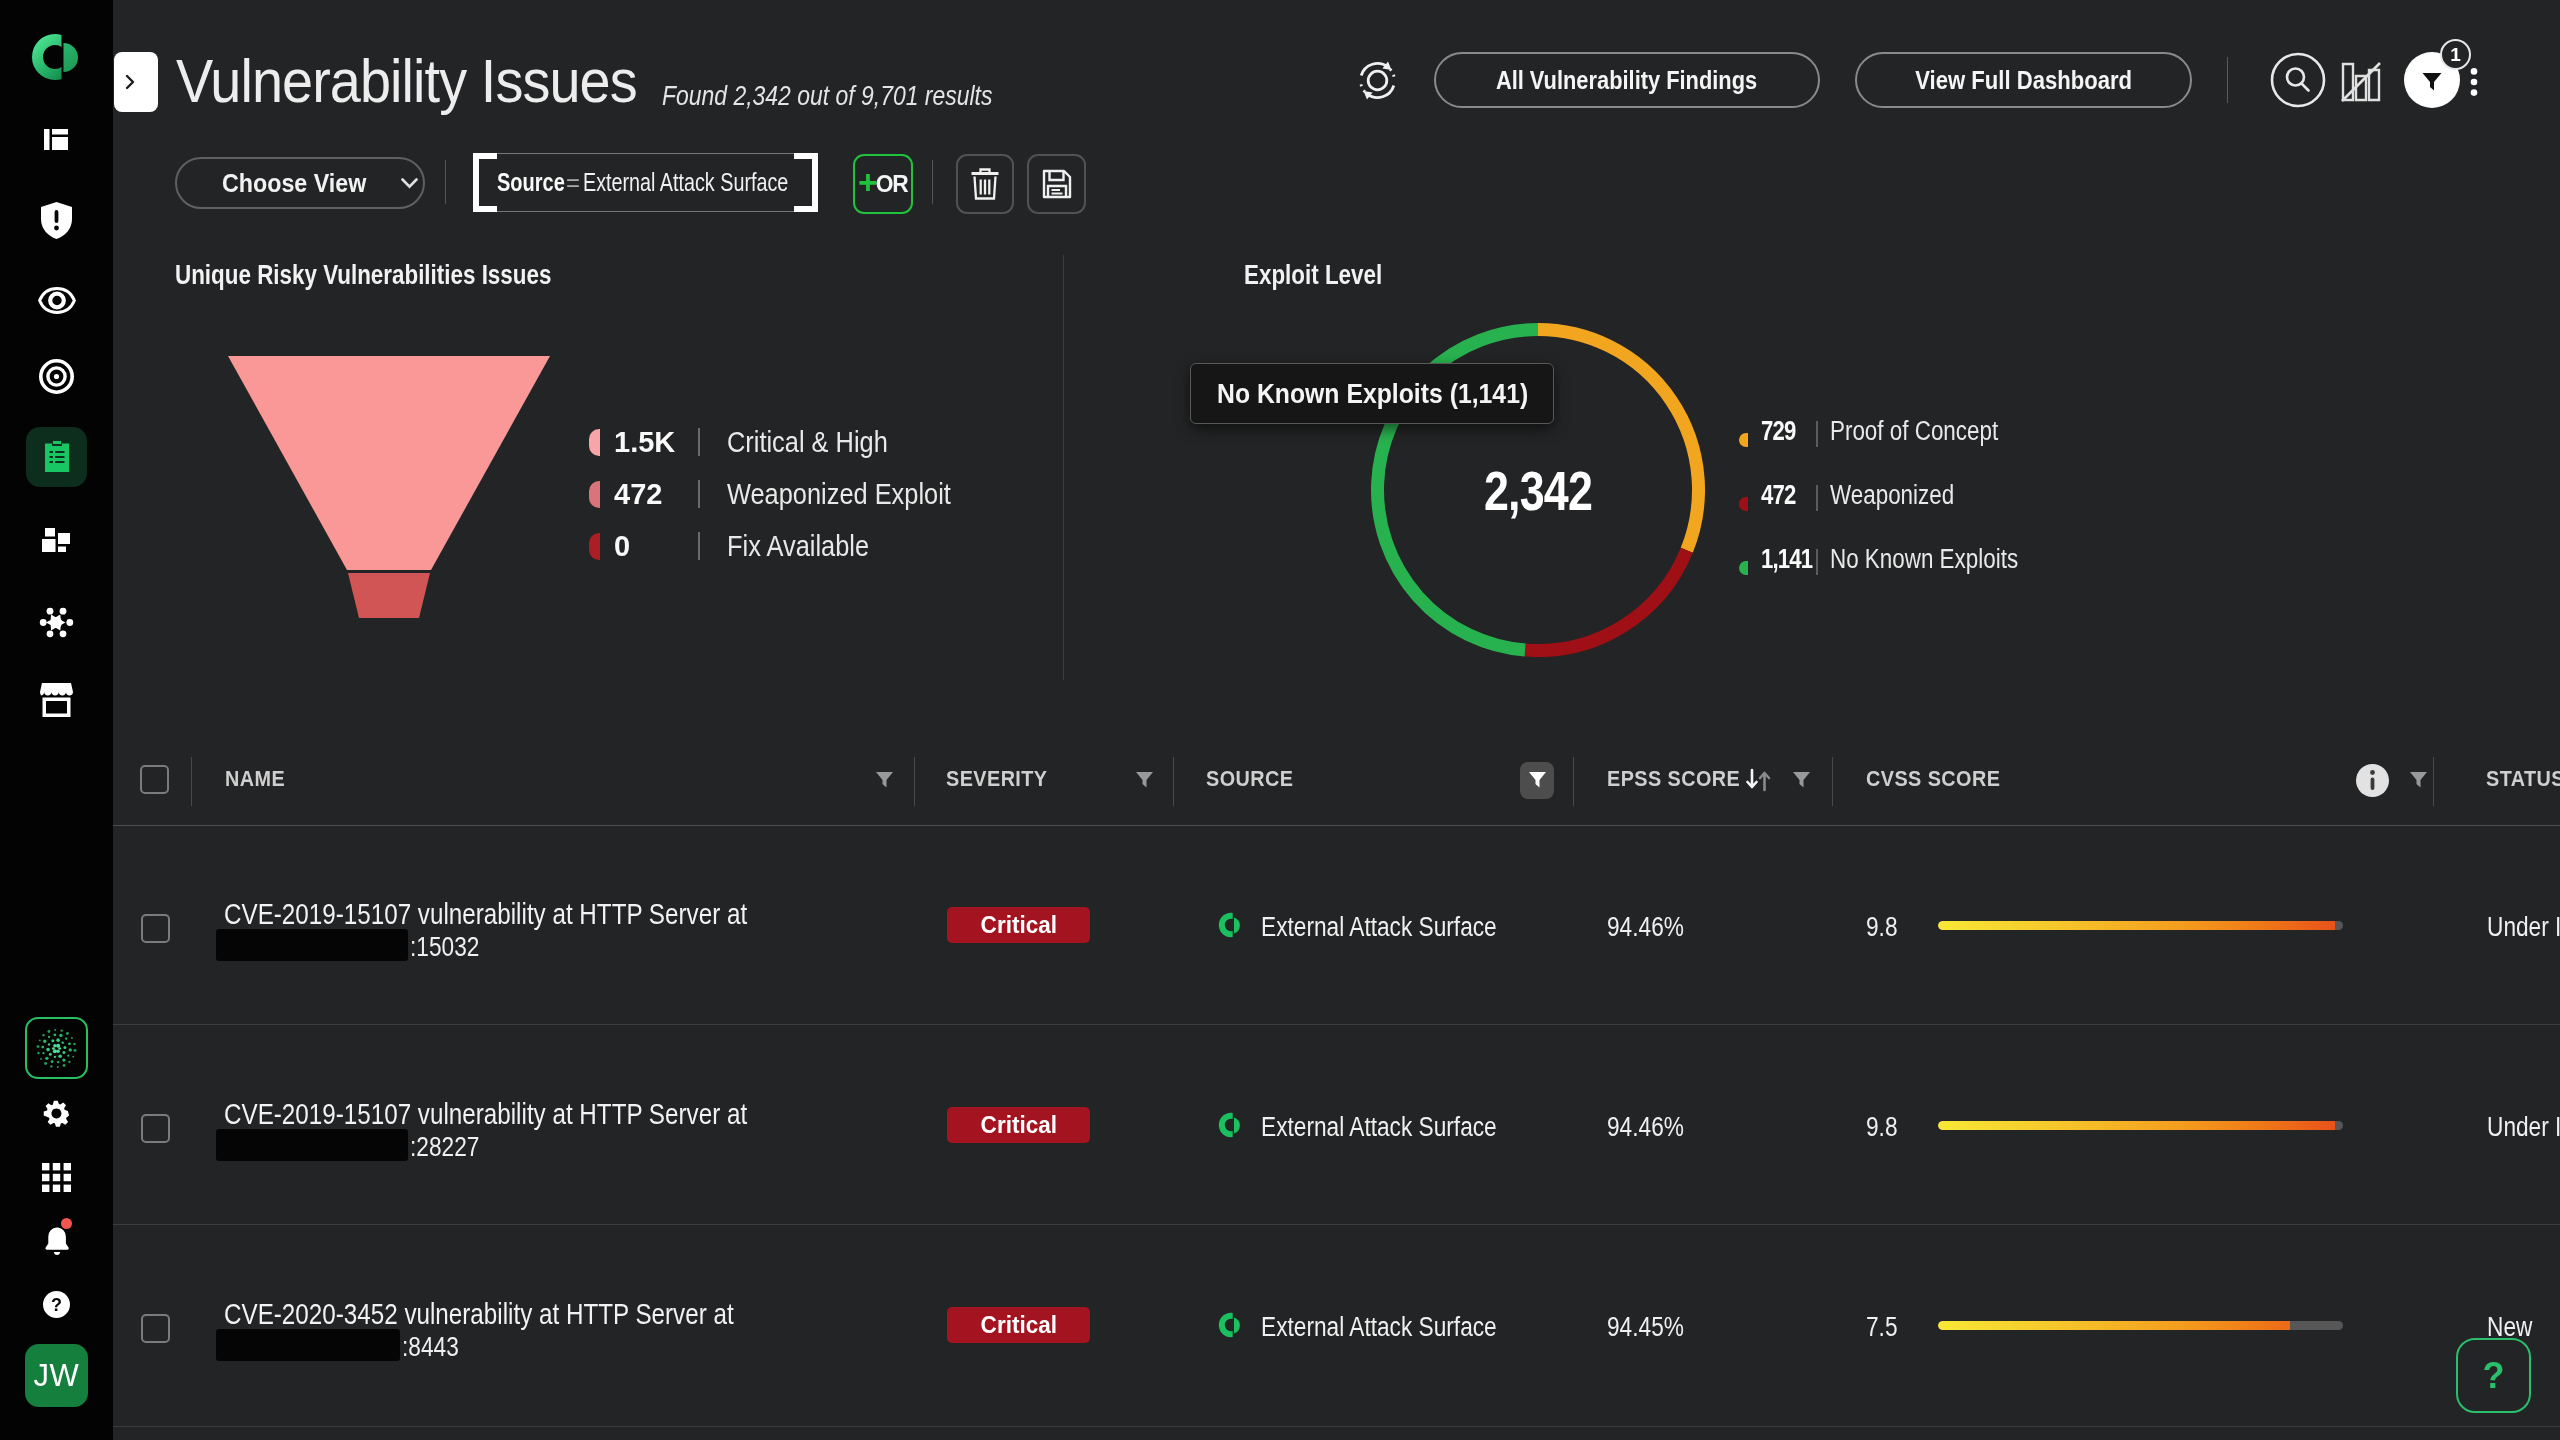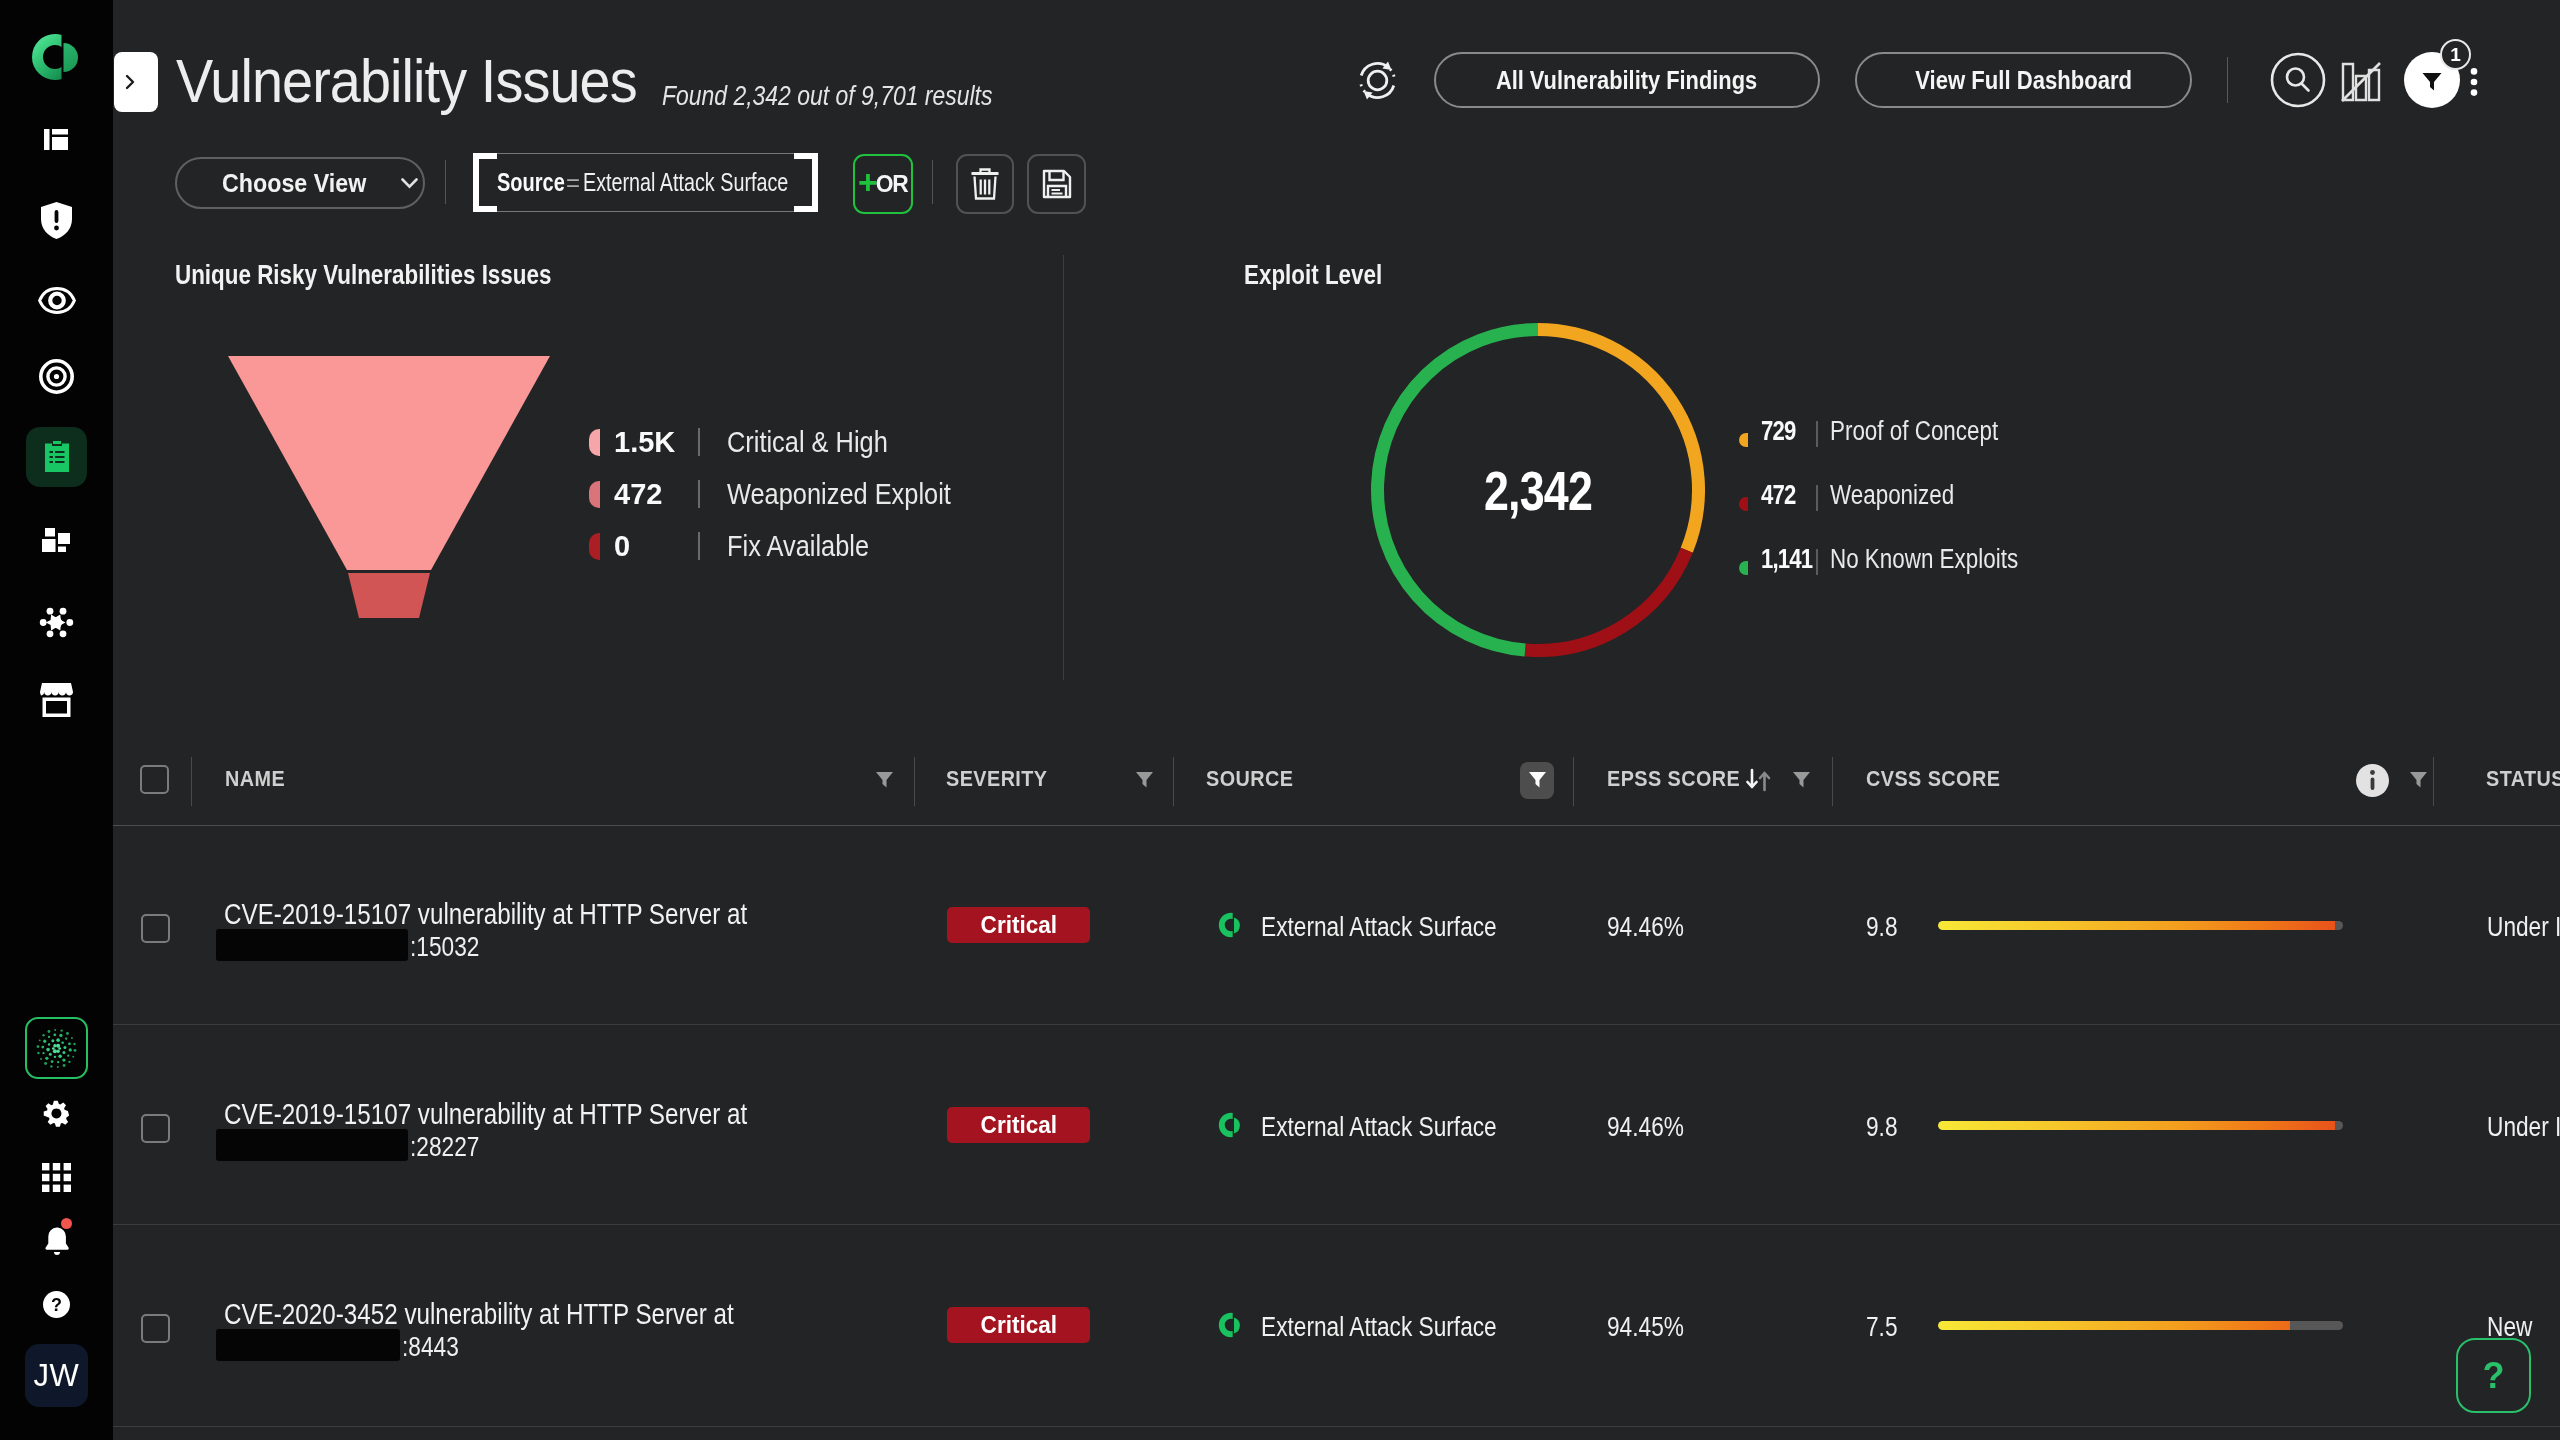--- a/index.html
+++ b/index.html
@@ -178,21 +178,21 @@
   </svg>
   <svg class="abs" style="left:41px;top:1218px" width="32" height="40" viewBox="0 0 32 40">
     <path fill="#fff" d="M13 34 h6 a3 3 0 0 1 -6 0 Z"></path>
     <path fill="#fff" d="M15.7 9.5 a2 2 0 0 1 1.2 0 a9 9 0 0 1 8 9 v7 l2.6 4 a1.4 1.4 0 0 1 -1.2 2.2 H5.9 a1.4 1.4 0 0 1 -1.2 -2.2 l2.6 -4 v-7 a9 9 0 0 1 8.4 -9 Z"></path>
     <circle cx="25.5" cy="5.5" r="5.5" fill="#f2574f"></circle>
   </svg>
   <svg class="abs" style="left:43px;top:1291px" width="27" height="27" viewBox="0 0 27 27">
     <circle cx="13.5" cy="13.5" r="13.5" fill="#fff"></circle>
     <text x="13.5" y="19.6" font-size="18" font-weight="bold" fill="#050505" text-anchor="middle" font-family="Liberation Sans">?</text>
   </svg>
-  <div class="abs ctext" style="left:25px;top:1344px;width:63px;height:63px;border-radius:14px;background:#0f172a;justify-content:center;color:#fff;font-size:31px;letter-spacing:0.5px">JW</div>
+  <div class="abs ctext" style="left:25px;top:1344px;width:63px;height:63px;border-radius:14px;background:#15803d;justify-content:center;color:#fff;font-size:31px;letter-spacing:0.5px">JW</div>
 </div>
 
 <div id="main">
 
   <div class="abs" style="left:1px;top:52px;width:44px;height:60px;background:#fff;border-radius:8px"></div>
   <svg class="abs" style="left:9px;top:74px" width="16" height="16" viewBox="0 0 16 16">
       <path d="M5 2 L11 8 L5 14" fill="none" stroke="#1c1c1c" stroke-width="2.4" stroke-linecap="round" stroke-linejoin="round"></path>
     </svg>
 
   <div class="abs" id="title" style="left:63px;top:50px;height:62px;line-height:62px;font-size:62px;color:#ededed;letter-spacing:-1px;transform:scaleX(0.9);transform-origin:left;white-space:nowrap">Vulnerability Issues</div>
@@ -309,20 +309,23 @@
 
   <div class="vline" style="left:950px;top:255px;height:425px;background:#3d3d3d"></div>
 
   <div class="abs" style="left:1131px;top:259px;font-size:28px;font-weight:bold;color:#f2f2f2;transform:scaleX(0.8);transform-origin:left;white-space:nowrap">Exploit Level</div>
   <svg class="abs" style="left:1258px;top:323px" width="334" height="334" viewBox="0 0 334 334">
     <path d="M 167.00 6.50 A 160.5 160.5 0 0 1 315.75 227.28" fill="none" stroke="#f2a51f" stroke-width="13"></path>
     <path d="M 315.75 227.28 A 160.5 160.5 0 0 1 154.10 326.98" fill="none" stroke="#9e1016" stroke-width="13"></path>
     <path d="M 154.10 326.98 A 160.5 160.5 0 0 1 167.00 6.50" fill="none" stroke="#28b24f" stroke-width="13"></path>
   </svg>
   <div class="abs ctext" style="left:1325px;top:455px;width:200px;height:70px;justify-content:center;font-size:56px;font-weight:bold;color:#fff;letter-spacing:-1px;transform:scaleX(0.8)">2,342</div>
+  <div class="abs ctext" id="tooltip" style="left:1077px;top:363px;width:364px;height:61px;background:#161616;border:1.5px solid #585858;border-radius:6px;box-shadow:0 5px 14px rgba(0,0,0,0.55)">
+    <span style="margin-left:26px;font-size:28px;font-weight:bold;color:#f5f5f5;white-space:nowrap;transform:scaleX(0.885);transform-origin:left">No Known Exploits (1,141)</span>
+  </div>
   <div class="legend2 abs" style="top:417px">
       <span class="chip2" style="background:#f2a51f"></span>
       <span class="num2">729</span>
       <span class="lsep2"></span>
       <span class="lbl2">Proof of Concept</span>
     </div>
   <div class="legend2 abs" style="top:481px">
       <span class="chip2" style="background:#9e1016"></span>
       <span class="num2">472</span>
       <span class="lsep2"></span>

